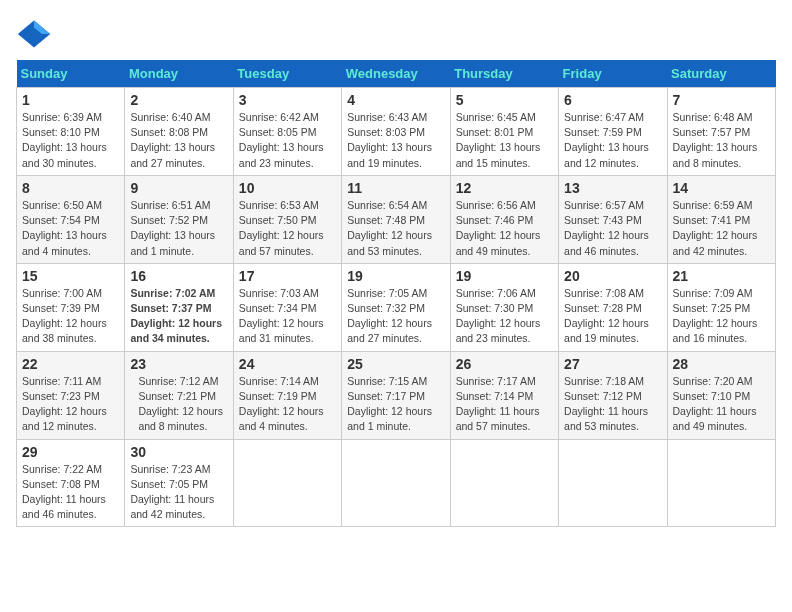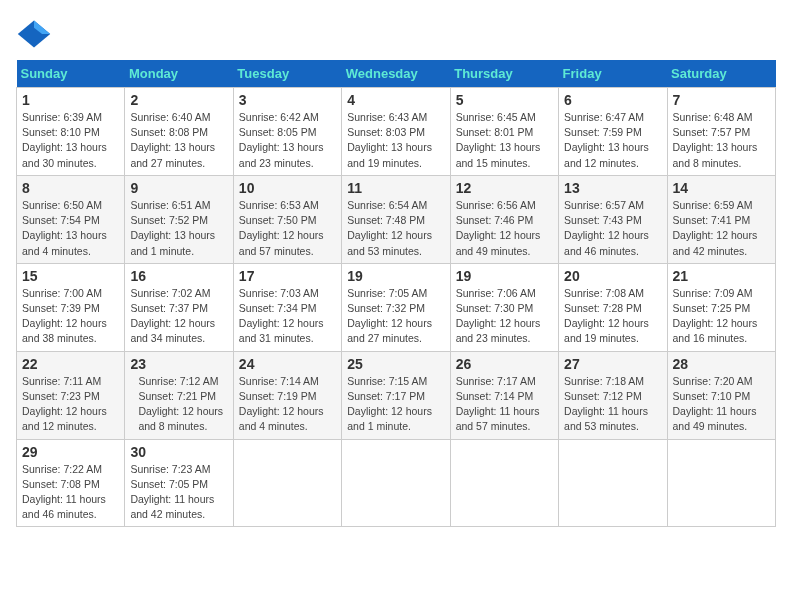--- a/index.html
+++ b/index.html
@@ -224,21 +224,21 @@
       <tr>
         <td>
           <span class="day-num">15</span>
           <div class="day-detail" style="white-space: pre-line;">Sunrise: 7:00 AM
 Sunset: 7:39 PM
 Daylight: 12 hours
 and 38 minutes.</div>
         </td>
         <td>
           <span class="day-num">16</span>
-          <div class="day-detail" style="white-space: pre-line;">Sunrise: 7:02 AM
+          <div class="day-detail" style="white-space: pre-line; font-weight: bold;">Sunrise: 7:02 AM
 Sunset: 7:37 PM
 Daylight: 12 hours
 and 34 minutes.</div>
         </td>
         <td>
           <span class="day-num">17</span>
           <div class="day-detail" style="white-space: pre-line;">Sunrise: 7:03 AM
 Sunset: 7:34 PM
 Daylight: 12 hours
 and 31 minutes.</div>

